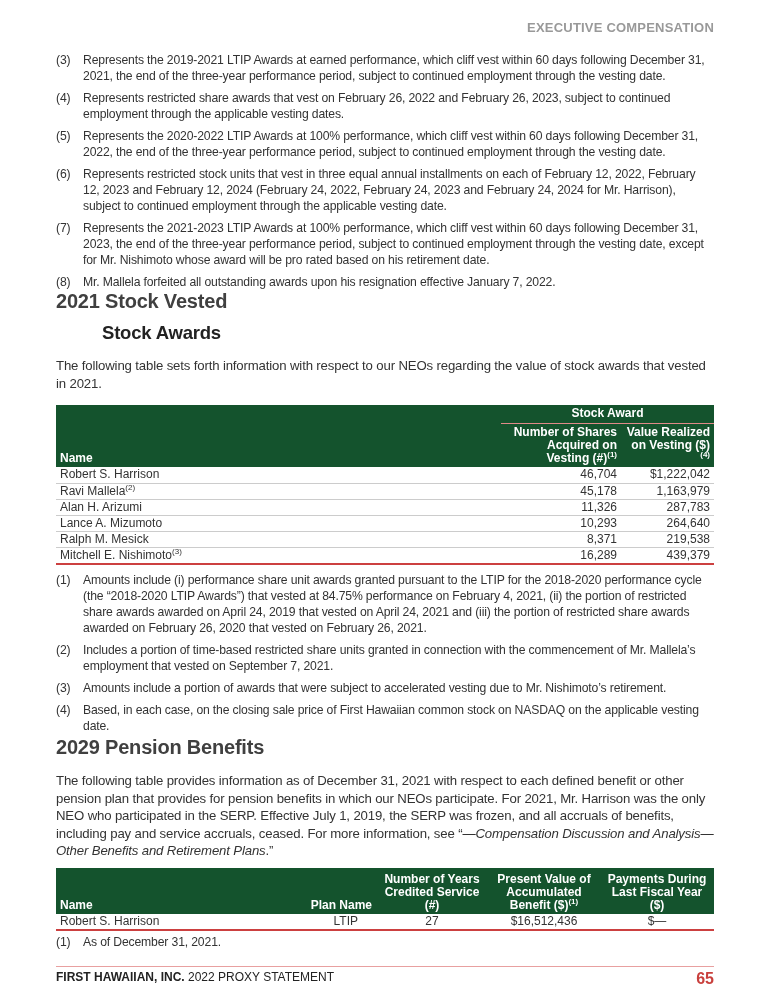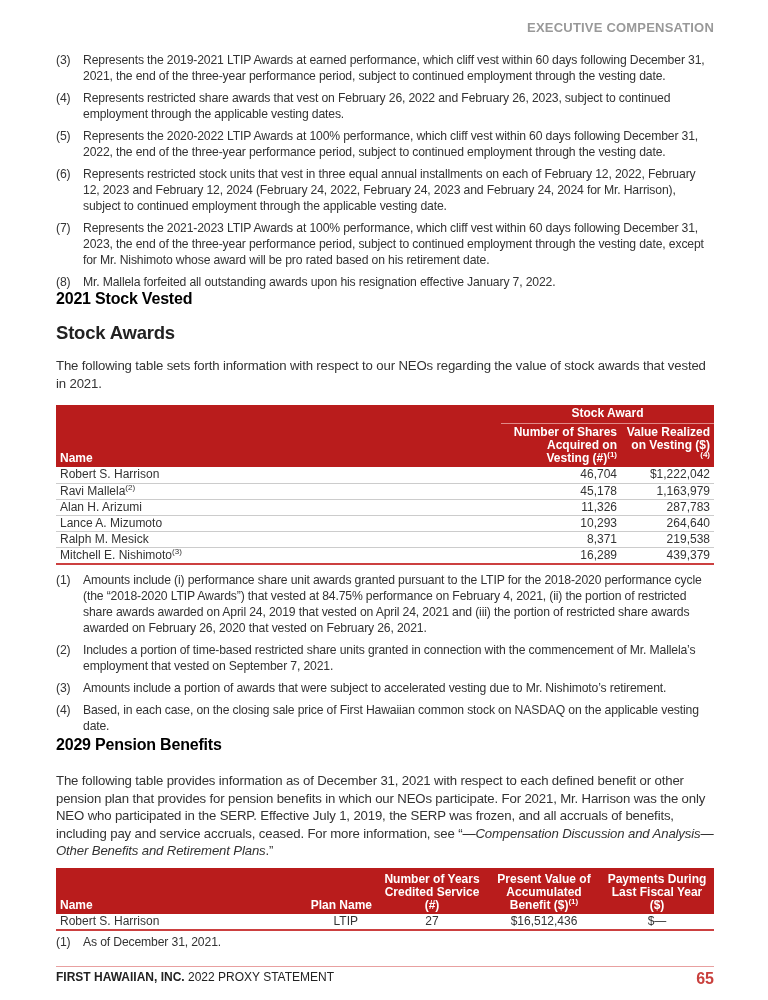--- a/index.html
+++ b/index.html
@@ -15,28 +15,28 @@
   }
   .fn-list { list-style: none; }
   .fn {
     display: flex; font-size: 12.2px; line-height: 16px; color: #333;
     margin-bottom: 6px; letter-spacing: -0.15px;
   }
   .fn .num { width: 27px; flex: none; }
   .fn .txt { flex: 1; }
   .top-notes { position: absolute; top: 52px; left: 0; width: 658px; }
   h2.red {
-    color: #000000; font-size: 16px; font-weight: bold; letter-spacing: -0.2px;
-  }
-  h3.sub { color: #222; font-size: 18.5px; font-weight: bold; letter-spacing: -0.2px; }
+    color: #404040; font-size: 20px; font-weight: bold; letter-spacing: -0.2px;
+  }
+  h3.sub { color: #222; font-size: 18.5px; font-weight: bold; letter-spacing: -0.2px; margin-left: 46px; }
   p.body { font-size: 13.2px; line-height: 17.5px; color: #333; letter-spacing: -0.15px; }
   .abs { position: absolute; left: 0; width: 658px; }
   table { border-collapse: collapse; width: 658px; font-size: 12px; }
   thead th {
-    background: #b91c1c; color: #fff; font-weight: bold; font-size: 12px; line-height: 13px;
+    background: #14532d; color: #fff; font-weight: bold; font-size: 12px; line-height: 13px;
     vertical-align: bottom; padding: 2px 4px;
   }
   tbody td { padding: 0 4px; height: 16px; line-height: 15px; border-bottom: 1px solid #cccccc; color: #333; }
   tbody tr:last-child td { border-bottom: 2px solid #cc4040; }
   .r { text-align: right; }
   .c { text-align: center; }
   sup { font-size: 8px; vertical-align: super; line-height: 0; }
   .grp { border-bottom: 1px solid #e08a88; text-align: center; }
   .footer-line { position: absolute; left: 56px; width: 658px; top: 966px; border-top: 1px solid #e8a0a0; }
   .footer-left { position: absolute; left: 56px; top: 970px; font-size: 12px; color: #222; }

